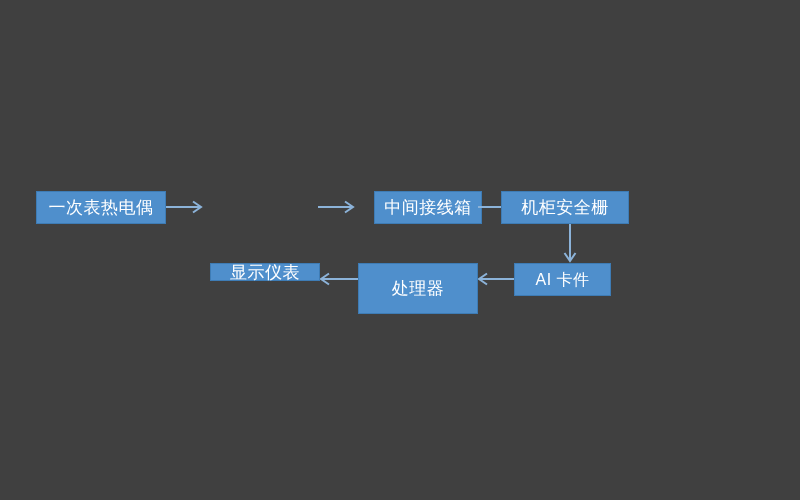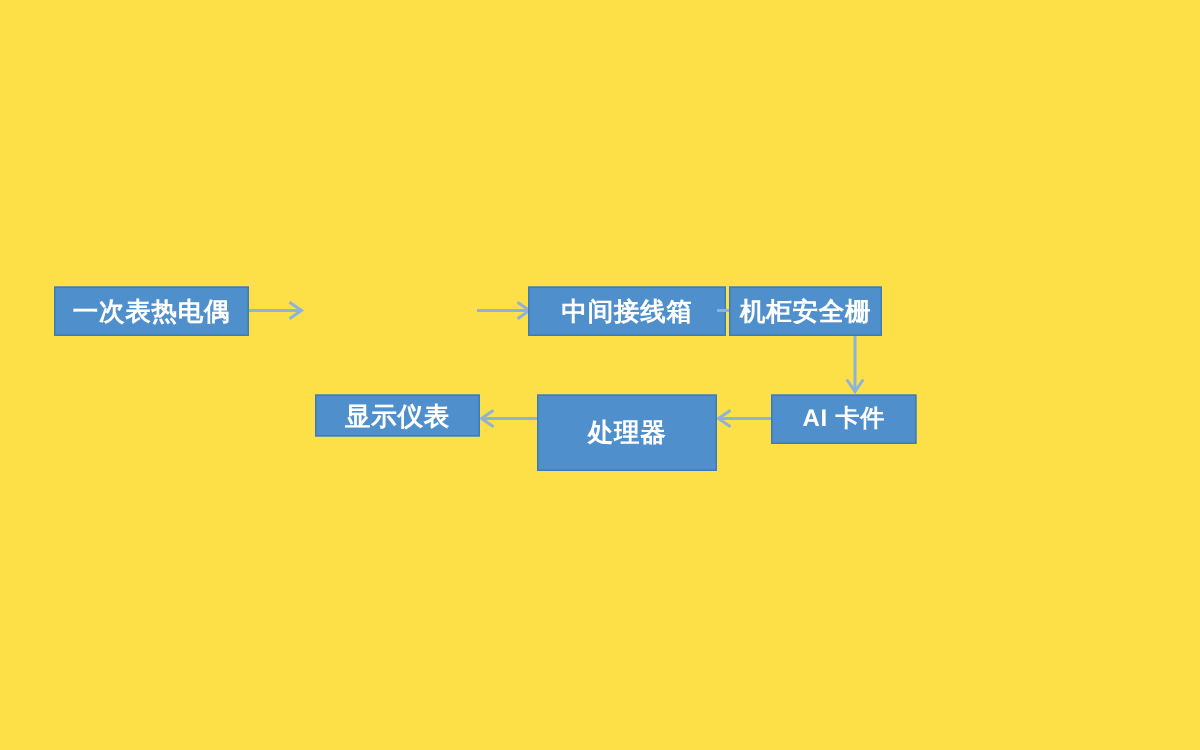--- a/index.html
+++ b/index.html
@@ -10,22 +10,21 @@
   body {
     width: 800px;
     height: 500px;
     font-family: "Liberation Sans", "DejaVu Sans", sans-serif;
     overflow: hidden;
   }
   #canvas {
     position: relative;
     width: 800px;
     height: 500px;
-    background: #fde047;
-    font-weight: bold;
+    background: #404040;
   }
   .node {
     position: absolute;
     box-sizing: border-box;
     background: #4f8fcc;
     border: 1px solid #3e7cb5;
     color: #ffffff;
     display: flex;
     align-items: center;
     justify-content: center;
@@ -34,26 +33,26 @@
     letter-spacing: 0.5px;
     white-space: nowrap;
     user-select: none;
   }
   .node.latin-lead {
     font-size: 16px;
   }
   
   #node-thermocouple   { left: 36px;  top: 191px; width: 130px; height: 33px; }
   #node-transmitter    { left: 203px; top: 191px; width: 115px; height: 33px; }
-  #node-junction-box   { left: 352px; top: 191px; width: 132px; height: 33px; }
-  #node-safety-barrier { left: 486px; top: 191px; width: 102px; height: 33px; }
+  #node-junction-box   { left: 374px; top: 191px; width: 108px; height: 33px; }
+  #node-safety-barrier { left: 501px; top: 191px; width: 128px; height: 33px; }
   
   #node-ai-card        { left: 514px; top: 263px; width: 97px; height: 33px; }
   #node-processor      { left: 358px; top: 263px; width: 120px; height: 51px; }
-  #node-display-meter  { left: 210px; top: 263px; width: 110px; height: 28px; }
+  #node-display-meter  { left: 210px; top: 263px; width: 110px; height: 18px; }
 
   
   .connector {
     position: absolute;
     overflow: visible;
   }
   .connector svg { display: block; overflow: visible; }
   .conn-line {
     stroke: #8cb3d9;
     stroke-width: 2;

